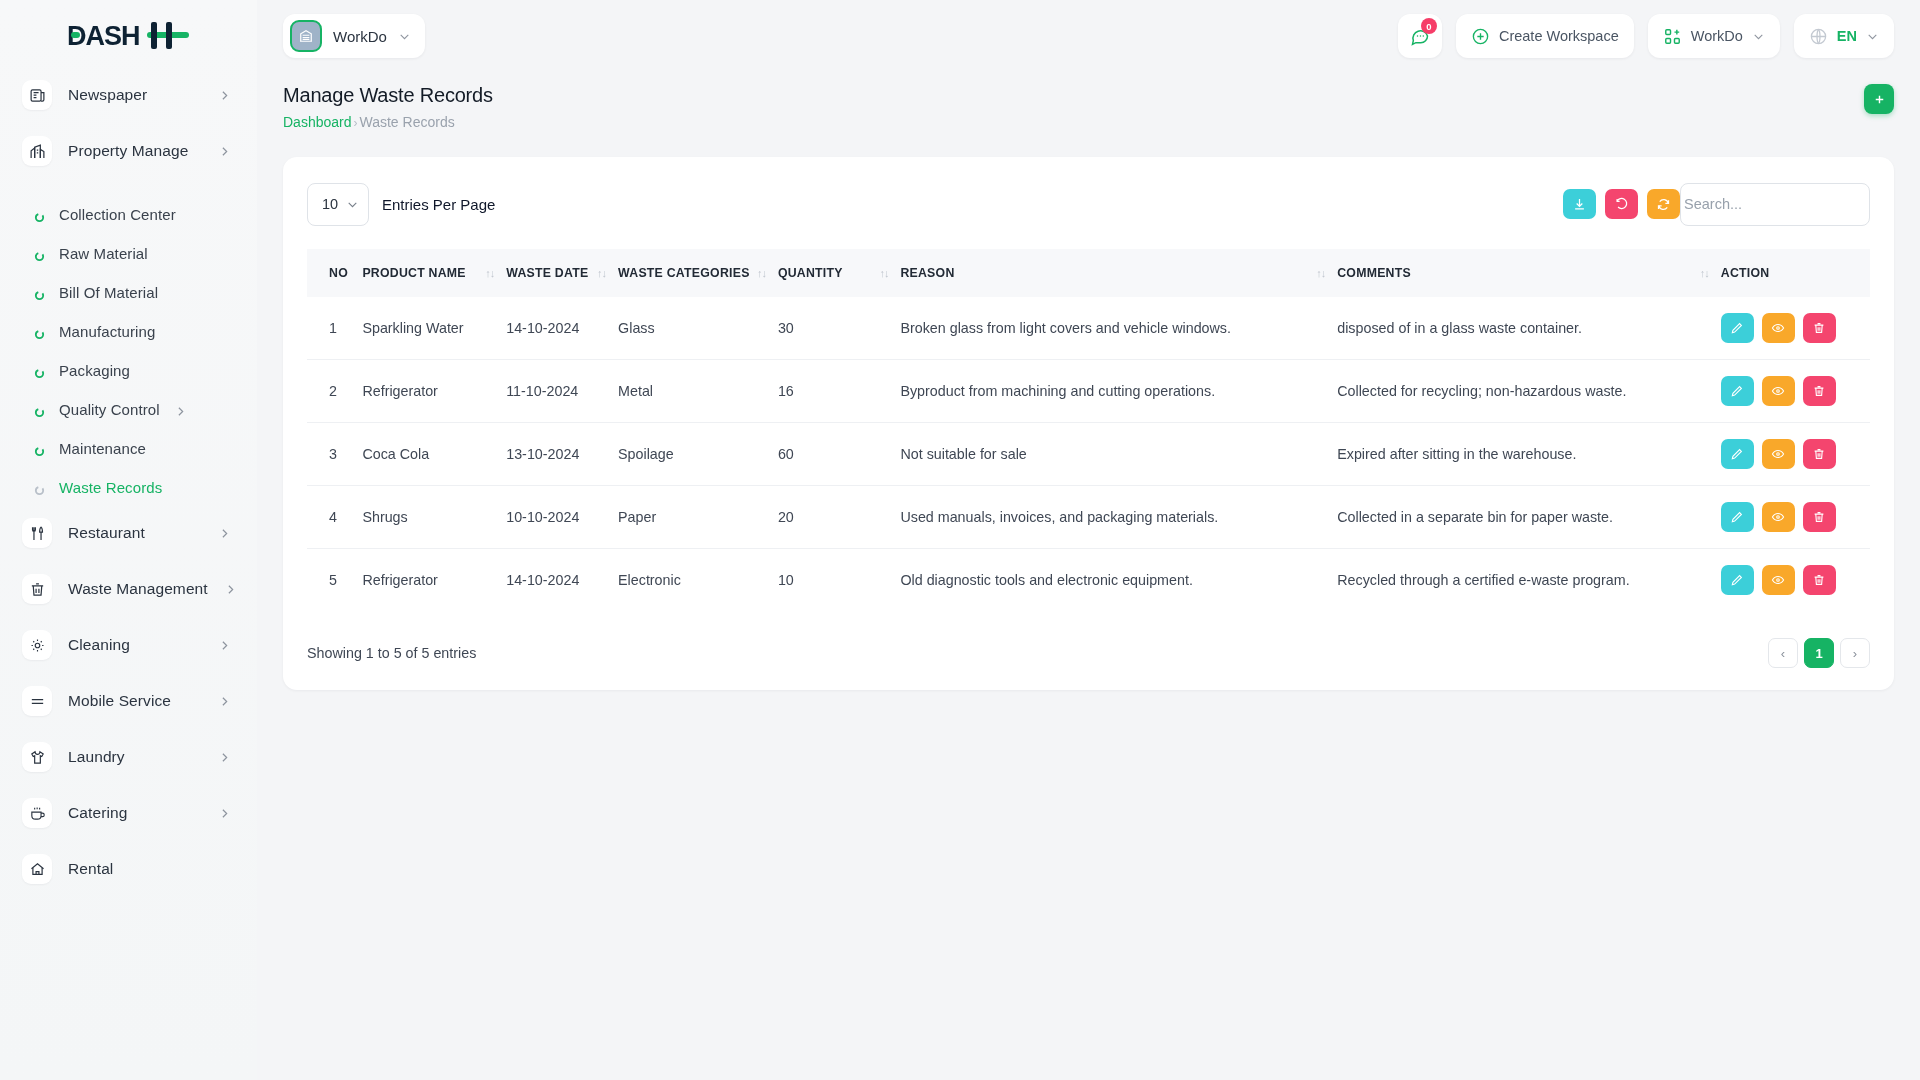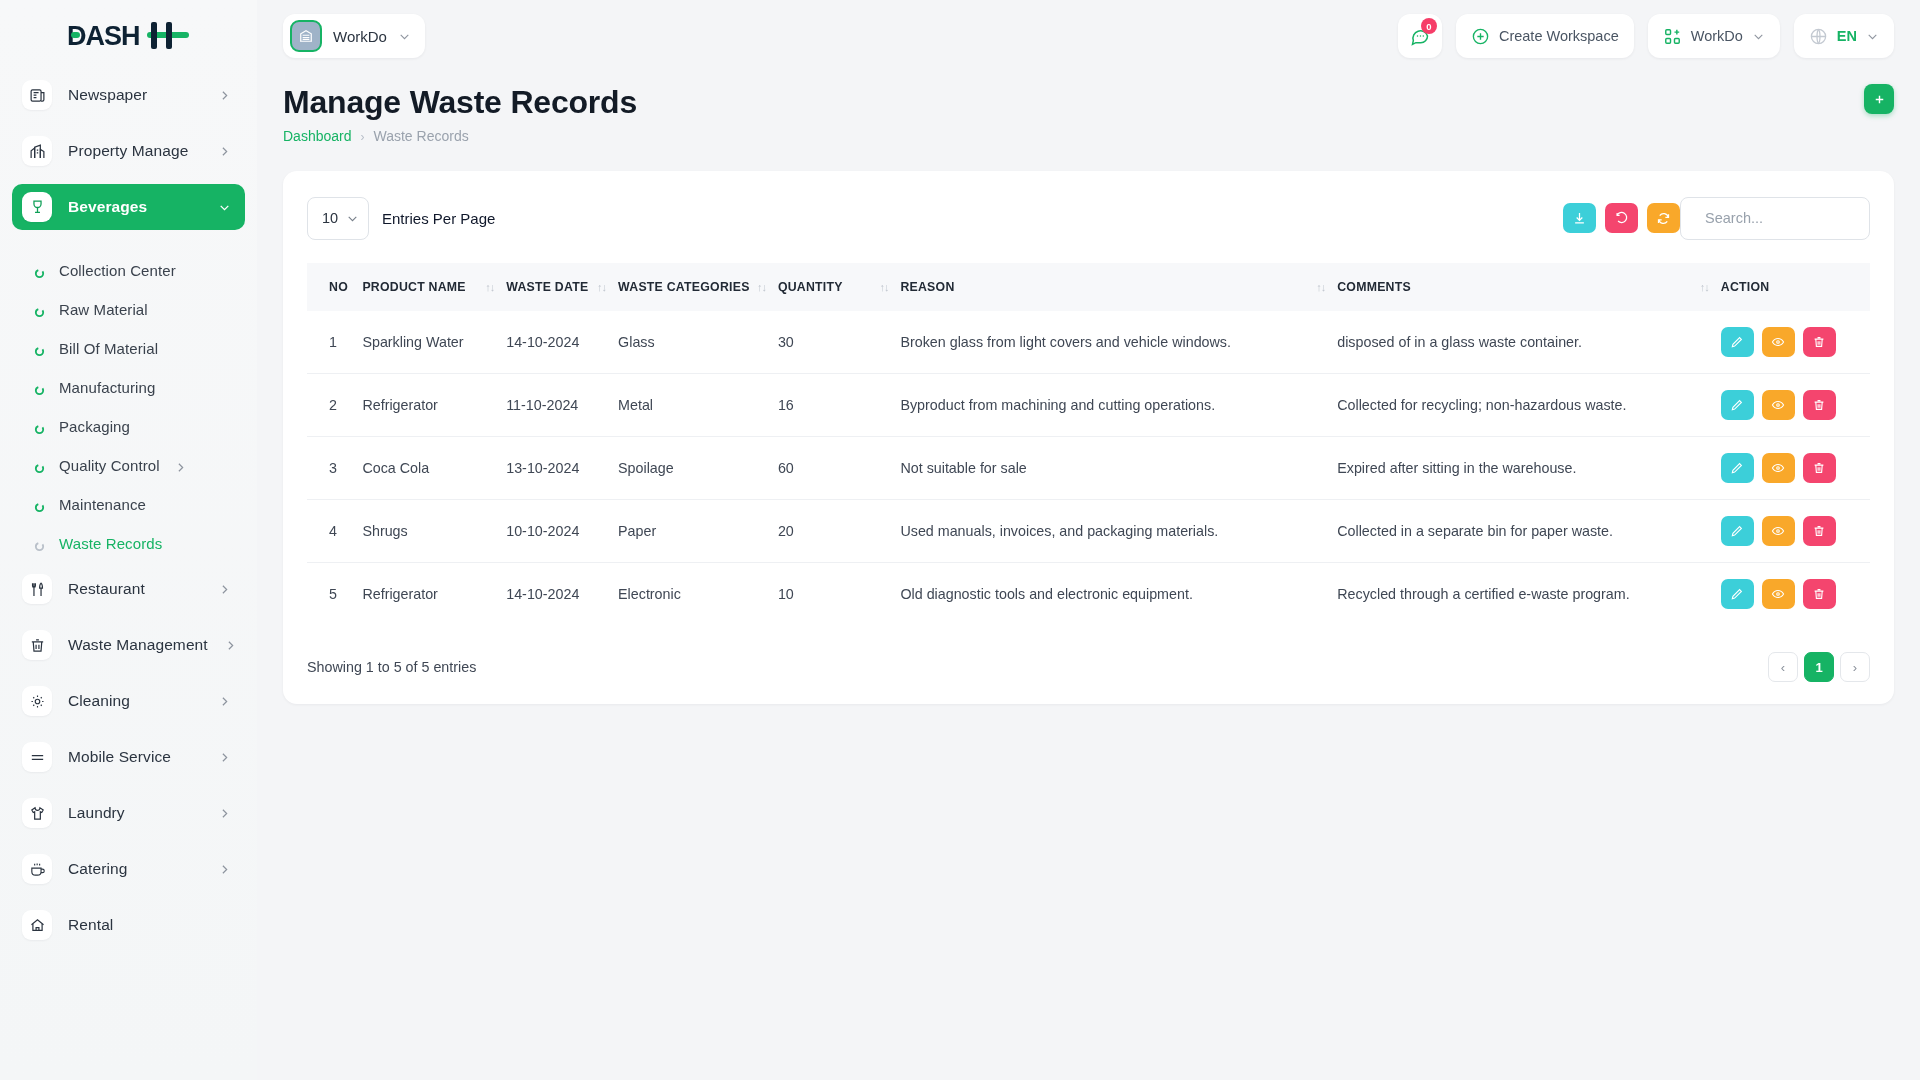--- a/index.html
+++ b/index.html
@@ -82,22 +82,22 @@
   .icon-btn.square { padding: 0; width: 44px; }
   .badge {
     position:absolute; top: 4px; right: 5px;
     background:#f63d68; color:#fff; font-size:9.5px; font-weight:700;
     min-width:16px; height:16px; border-radius:8px;
     display:flex; align-items:center; justify-content:center; padding:0 4px;
   }
   .lang-txt { color:#16b364; font-weight:600; font-size:14.5px; }
 
   .page-head { padding: 12px 26px 0 26px; position: relative; }
-  .page-title { font-size: 32px; font-weight: 700; color: #131b26; letter-spacing: -.2px; }
-  .crumbs { display:flex; align-items:flex-end; gap:9px; margin-top: 7px; font-size: 14px; }
+  .page-title { font-size: 20px; font-weight: 400; color: #131b26; letter-spacing: -.2px; }
+  .crumbs { display:flex; align-items:flex-end; gap:2px; margin-top: 7px; font-size: 14px; }
   .crumb-link { color:#16b364; cursor:pointer; }
   .crumb-sep { color:#b7bec8; font-size: 12px; }
   .crumb-cur { color:#9aa2ad; }
   .add-btn {
     position:absolute; right: 26px; top: 12px;
     width: 30px; height: 30px; border-radius: 8px; background:#16b364;
     display:flex; align-items:center; justify-content:center; cursor:pointer;
     box-shadow: 0 2px 5px rgba(22,179,100,.35);
   }
 
@@ -119,21 +119,21 @@
   .tb-actions { display:flex; align-items:center; gap: 9px; }
   .tb-btn {
     width: 33px; height: 30px; border-radius: 7px;
     display:flex; align-items:center; justify-content:center; cursor:pointer;
   }
   .tb-btn.cyan { background:#3ccfd9; }
   .tb-btn.pink { background:#f4456e; }
   .tb-btn.orange { background:#f9a82a; }
   .search-box {
     width: 190px; height: 43px;
-    border: 1px solid #dfe3e8; border-radius: 8px; padding: 0 24px;
+    border: 1px solid #dfe3e8; border-radius: 8px; padding: 0 3px;
     font-size: 14.5px; color:#be185d; outline:none; background:#fff;
     font-family: "Liberation Sans", sans-serif;
   }
   .search-box::placeholder { color:#98a1ac; }
 
   
   table { width:100%; border-collapse: collapse; margin-top: 22px; table-layout: fixed; }
   thead tr { background:#f7f8fa; }
   thead th {
     text-align:left; font-size: 12.3px; font-weight:700; color:#222a35;
@@ -218,32 +218,20 @@
               <path d="M16 21V9l5 3v9"></path>
             <path d="M11 10h2M11 14h2"></path>
           </svg>
         </span>
         <span class="nav-label">Property Manage</span>
         <svg class="chev" viewBox="0 0 24 24" fill="none" stroke="#6b7380" stroke-width="2.2">
             <path d="M9 5l7 7-7 7"></path>
           </svg>
       </div>
 
-      <div class="nav-item active">
-        <span class="ico-box">
-          <svg viewBox="0 0 24 24" fill="none" stroke="#0f9f57" stroke-width="1.8">
-            <path d="M7 3h10v4a5 5 0 0 1-10 0z"></path>
-              <path d="M12 12v7M8.5 19h7"></path>
-          </svg>
-        </span>
-        <span class="nav-label">Beverages</span>
-        <svg class="chev" viewBox="0 0 24 24" fill="none" stroke="#ffffff" stroke-width="2.4">
-            <path d="M5 9l7 7 7-7"></path>
-          </svg>
-      </div>
     </nav>
 
     <div class="subnav">
 
       <div class="sub-item">
         <svg class="sub-dot" viewBox="0 0 12 12">
             <circle cx="6" cy="6" r="4" fill="none" stroke="#16b364" stroke-width="2" stroke-dasharray="17 5"></circle>
           </svg>
         <span class="sub-label">Collection Center</span>
       </div>

